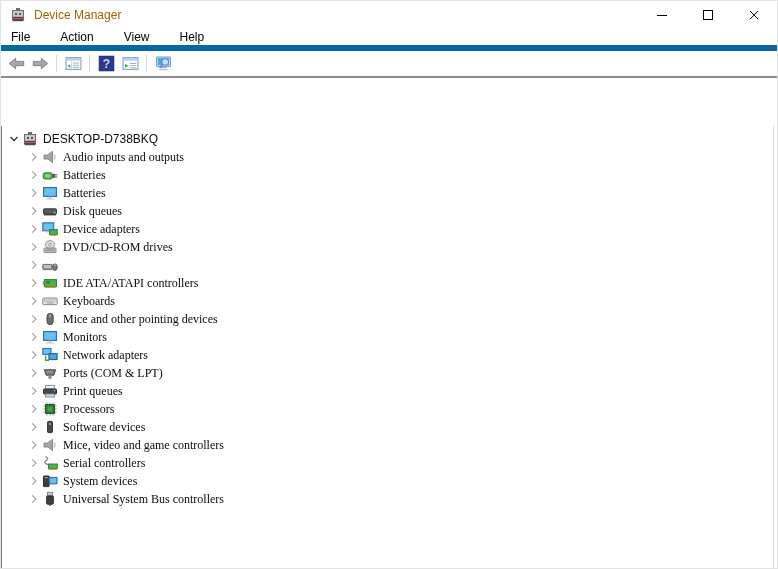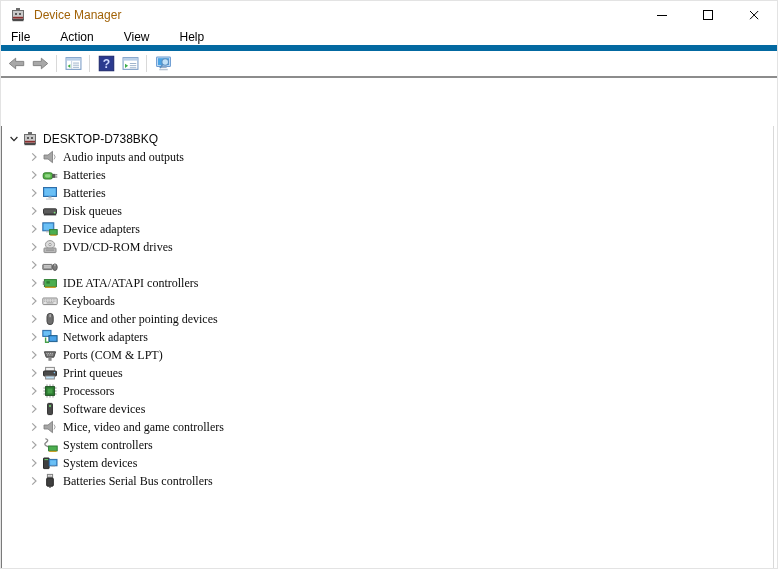--- a/index.html
+++ b/index.html
@@ -403,20 +403,31 @@
           <svg>
             <use href="#i-chev-right"></use>
           </svg>
         </span>
       <svg class="ticon">
           <use href="#i-mouse"></use>
         </svg>
       <span class="tlabel">Mice and other pointing devices</span>
     </div>
 
+    <div class="trow child">
+      <span class="chev">
+          <svg>
+            <use href="#i-chev-right"></use>
+          </svg>
+        </span>
+      <svg class="ticon">
+          <use href="#i-monitor"></use>
+        </svg>
+      <span class="tlabel">Monitors</span>
+    </div>
 
     <div class="trow child">
       <span class="chev">
           <svg>
             <use href="#i-chev-right"></use>
           </svg>
         </span>
       <svg class="ticon">
           <use href="#i-network"></use>
         </svg>
@@ -485,21 +496,21 @@
 
     <div class="trow child">
       <span class="chev">
           <svg>
             <use href="#i-chev-right"></use>
           </svg>
         </span>
       <svg class="ticon">
           <use href="#i-storage"></use>
         </svg>
-      <span class="tlabel">System controllers</span>
+      <span class="tlabel">Serial controllers</span>
     </div>
 
     <div class="trow child">
       <span class="chev">
           <svg>
             <use href="#i-chev-right"></use>
           </svg>
         </span>
       <svg class="ticon">
           <use href="#i-sysdev"></use>
@@ -509,21 +520,21 @@
 
     <div class="trow child">
       <span class="chev">
           <svg>
             <use href="#i-chev-right"></use>
           </svg>
         </span>
       <svg class="ticon">
           <use href="#i-usb"></use>
         </svg>
-      <span class="tlabel">Batteries Serial Bus controllers</span>
+      <span class="tlabel">Universal System Bus controllers</span>
     </div>
 
   </div>
 
   <div class="statusgap"></div>
   <div class="statusbar">
     <div class="seg1"></div>
     <div class="seg2"></div>
     <div class="seg3"></div>
   </div>

